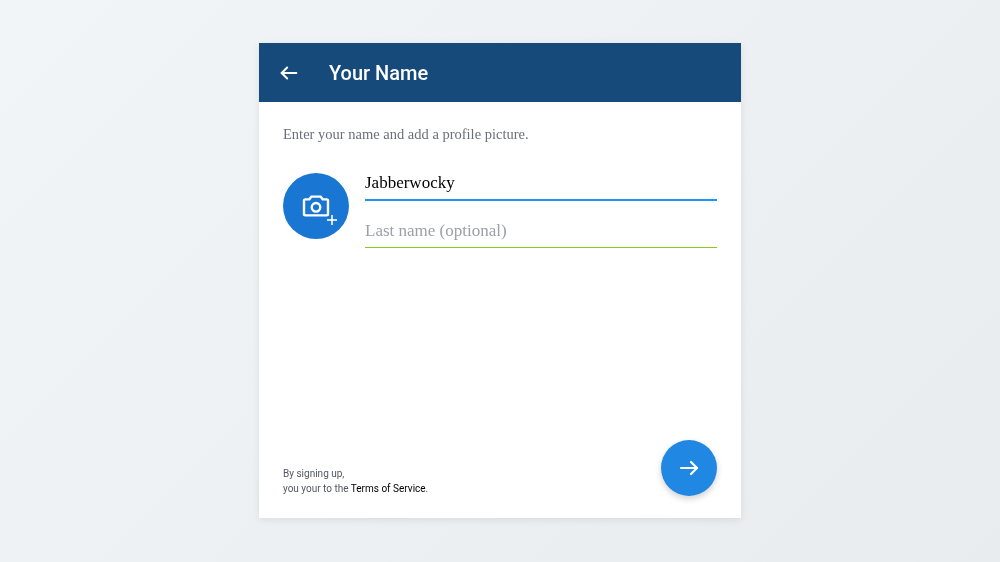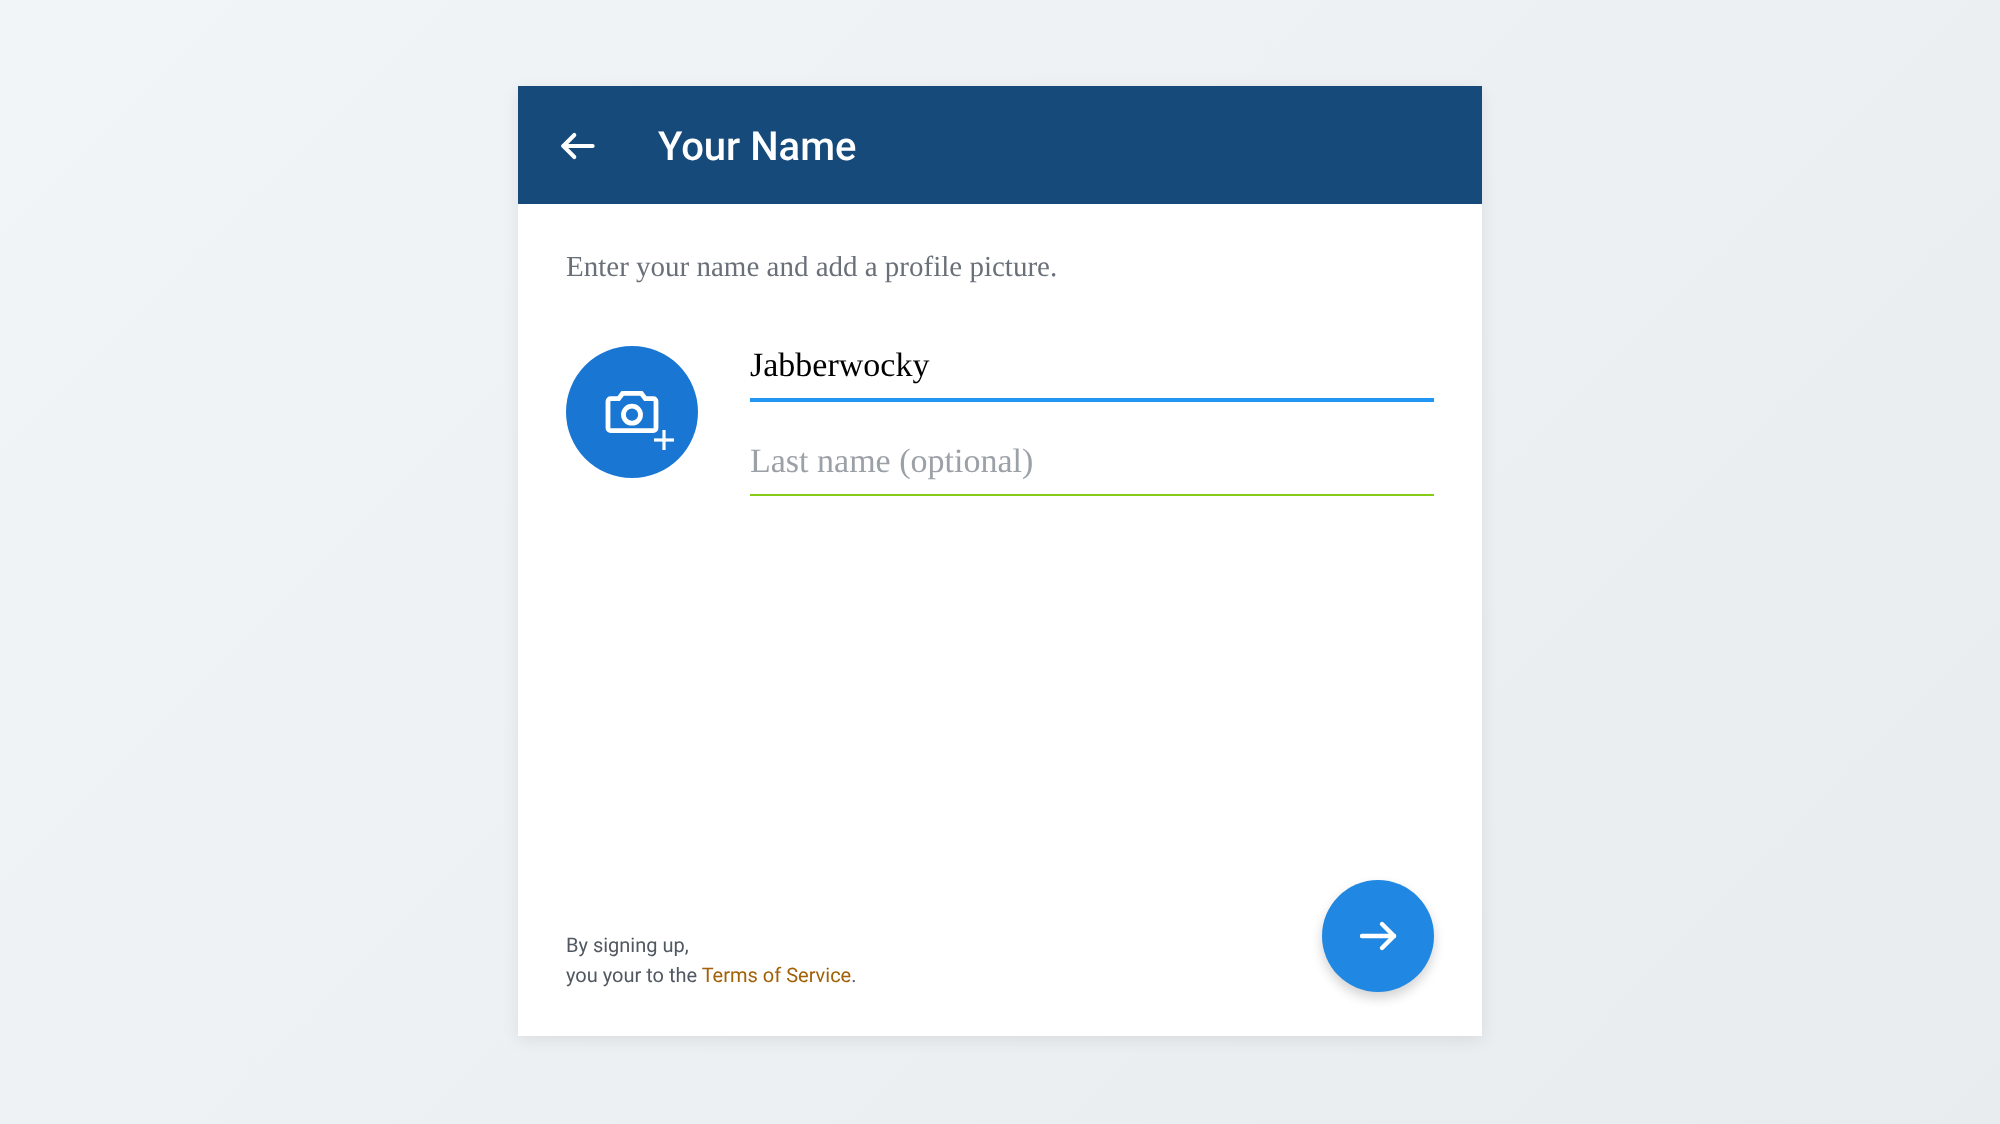--- a/index.html
+++ b/index.html
@@ -27,42 +27,42 @@
       height: 59px;
       display: flex;
       align-items: center;
       padding: 16px 18px;
       gap: 28px;
     }
     .back-btn { cursor: pointer; display:flex; align-items:center; justify-content:center; width:24px; height:24px; }
     .header-title { color: #ffffff; font-size: 20px; font-weight: 500; }
     .content { padding: 24px 24px 0 24px; flex: 1; font-family: Liberation Serif, serif; }
     .instruction { color: #6a7079; font-size: 14.5px; margin-bottom: 24px; }
-    .form-row { display: flex; gap: 26px; align-items: flex-start; }
+    .form-row { display: flex; gap: 16px; align-items: flex-start; }
     .avatar-btn {
       width: 66px; height: 66px; border-radius: 50%;
       background: #1976d2; display:flex; align-items:center; justify-content:center;
       cursor: pointer; position: relative; flex-shrink: 0; margin-top: 6px;
     }
     .fields { flex: 1; display:flex; flex-direction:column; }
     .input {
       border: none; outline: none; width: 100%;
       font-size: 17px; padding: 6px 0 6px 0;
       border-bottom: 1px solid #84cc16; background: transparent;
       color: #000; font-family: inherit;
     }
     .input.focused { border-bottom: 2px solid #2196f3; }
     .input::placeholder { color: #9ca1a8; }
     .fields .input + .input { margin-top: 14px; }
     .footer {
       position: absolute; bottom: 22px; left: 24px; right: 24px;
       display: flex; align-items: flex-end; justify-content: space-between;
     }
     .terms { font-size: 10px; color: #515861; line-height: 1.5; }
-    .terms .link { color: #a16207; cursor: pointer; }
+    .terms .link { color: #000000; cursor: pointer; }
     .next-btn {
       width: 56px; height: 56px; border-radius: 50%;
       background: #2087e2; display:flex; align-items:center; justify-content:center;
       cursor: pointer; box-shadow: 0 3px 6px rgba(0,0,0,0.18);
     }
   </style>
 </head>
 <body>
 
 <div class="card">

